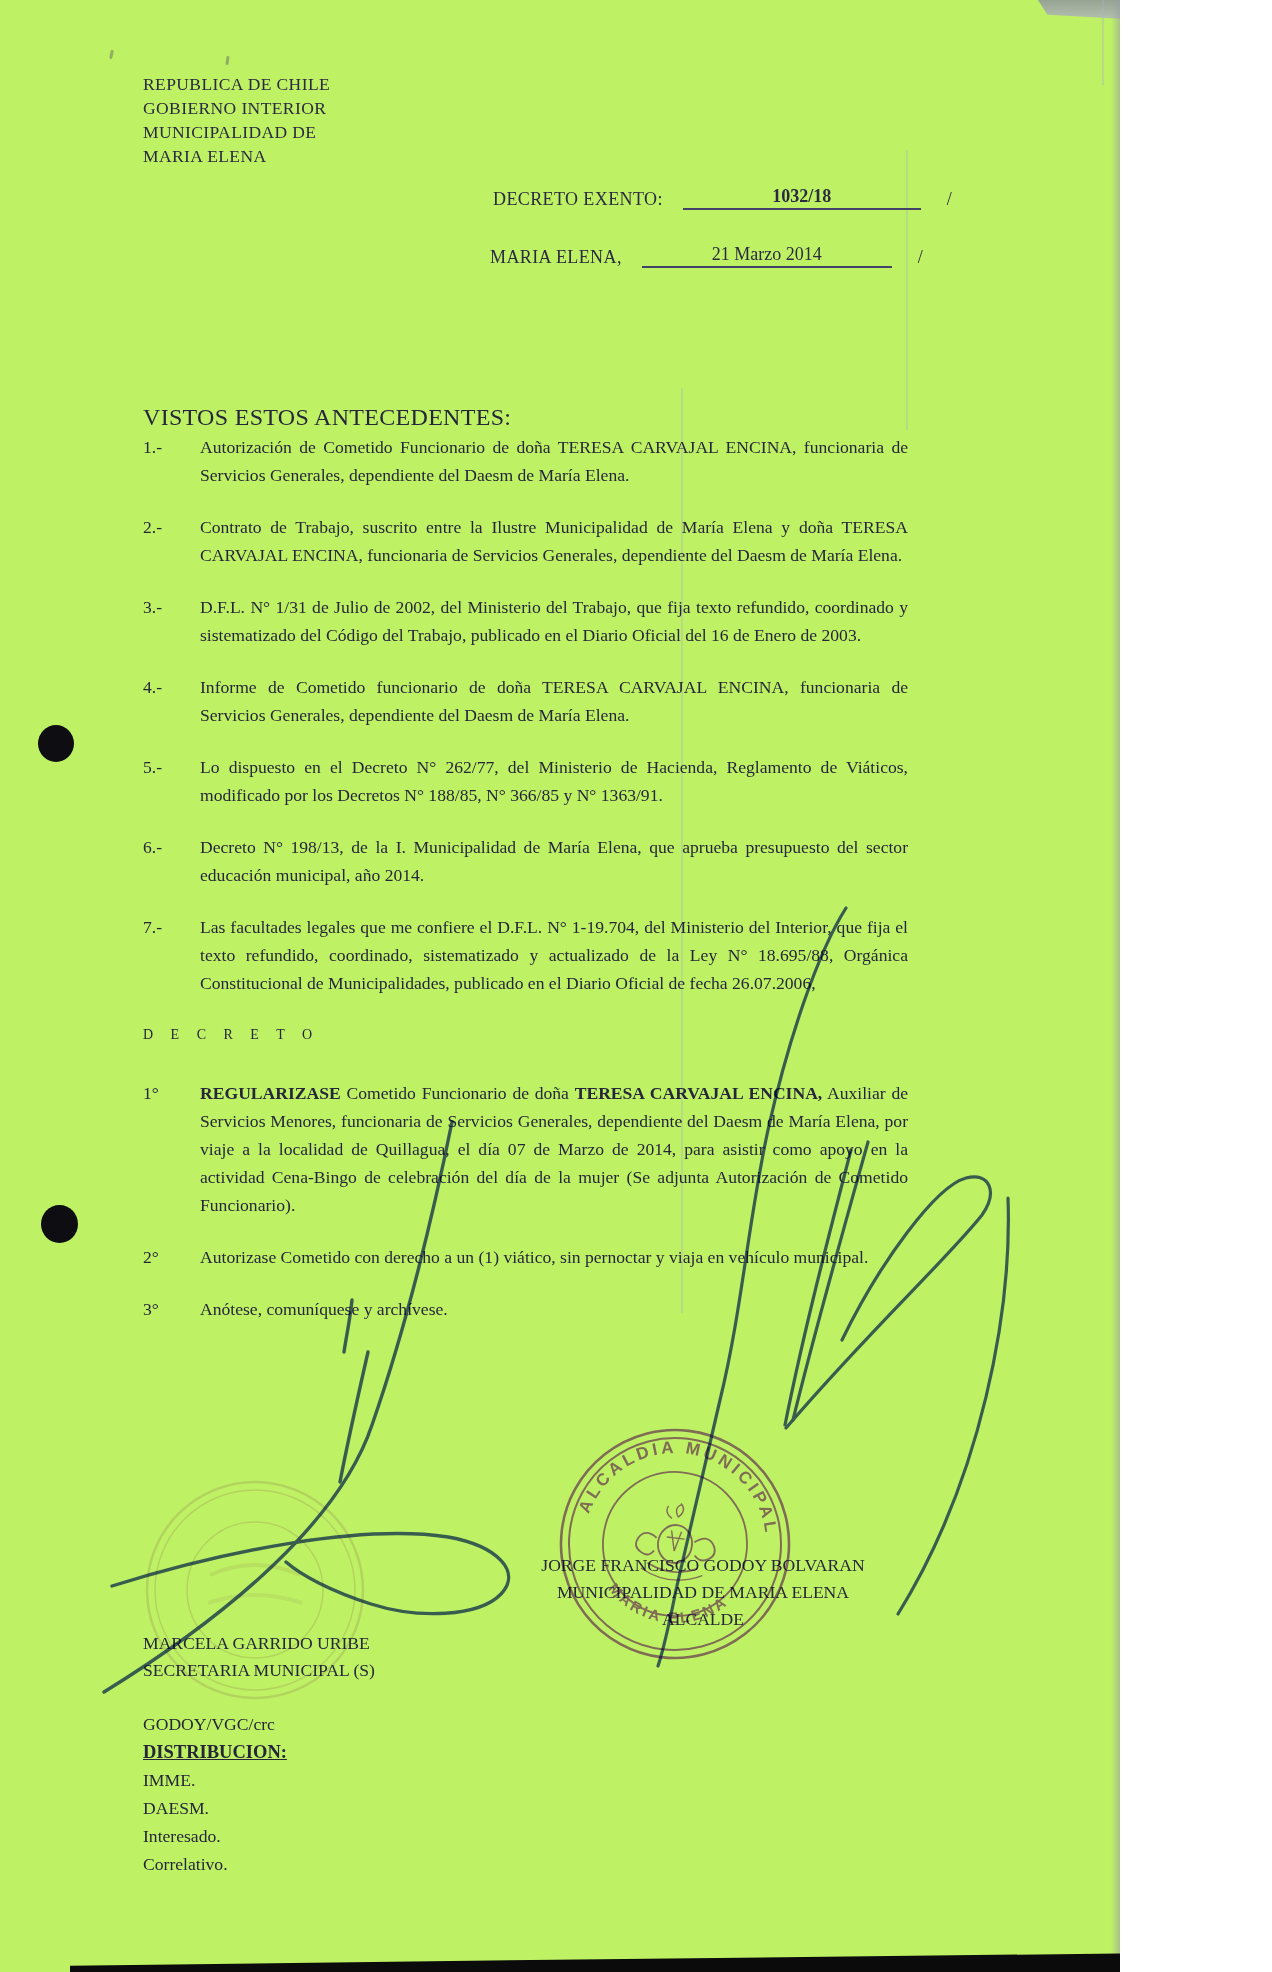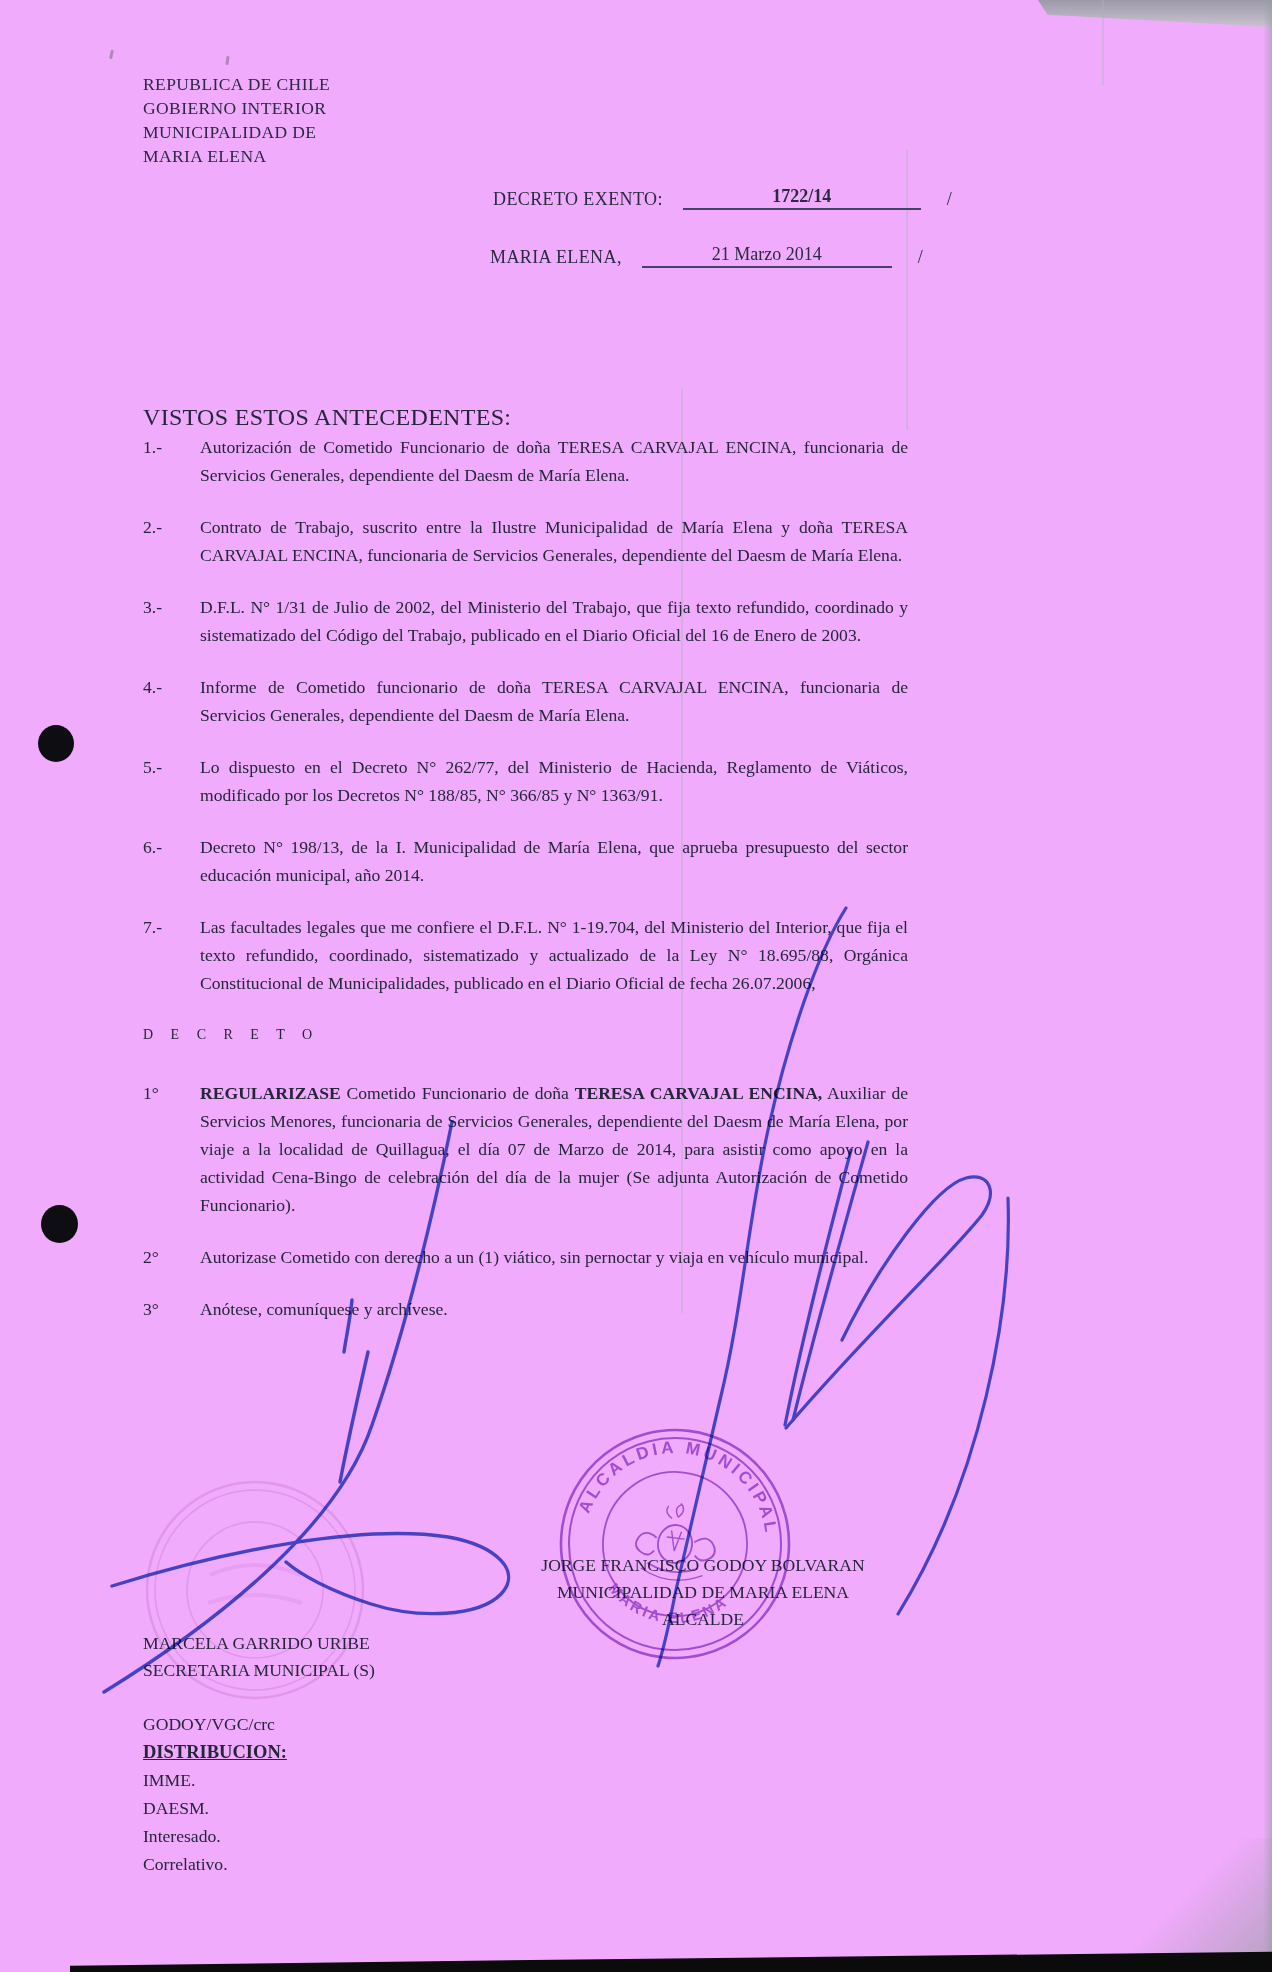--- a/index.html
+++ b/index.html
@@ -1,19 +1,19 @@
 <!DOCTYPE html>
 <html><head>
 <meta charset="utf-8">
 <style>
   html,body{margin:0;padding:0;background:#ffffff;}
   .page{
     position:relative;
-    width:1272px;height:1972px;
-    background:#f0abfc;
+    width:1120px;height:1972px;
+    background:#bef264;
     overflow:hidden;
     font-family:"Liberation Serif", serif;
     color:#26263a;
   }
   
   .letterhead{
     position:absolute;left:143px;top:72px;
     font-size:17.5px;line-height:24px;letter-spacing:.4px;
     color:#2a2a40;
   }
@@ -115,21 +115,21 @@
 
   <div class="letterhead">
     <div>REPUBLICA DE CHILE</div>
     <div>GOBIERNO  INTERIOR</div>
     <div>MUNICIPALIDAD DE</div>
     <div>MARIA ELENA</div>
   </div>
 
   <div class="fieldrow" style="left:493px;top:186px;">
     <span class="lbl">DECRETO EXENTO:</span>
-    <span class="fieldline num">1722/14</span>
+    <span class="fieldline num">1032/18</span>
     <span class="slash">/</span>
   </div>
 
   <div class="fieldrow" style="left:490px;top:244px;">
     <span class="lbl">MARIA ELENA,</span>
     <span class="fieldline date">21 Marzo 2014</span>
     <span class="slash">/</span>
   </div>
 
   <div class="bodytext">

